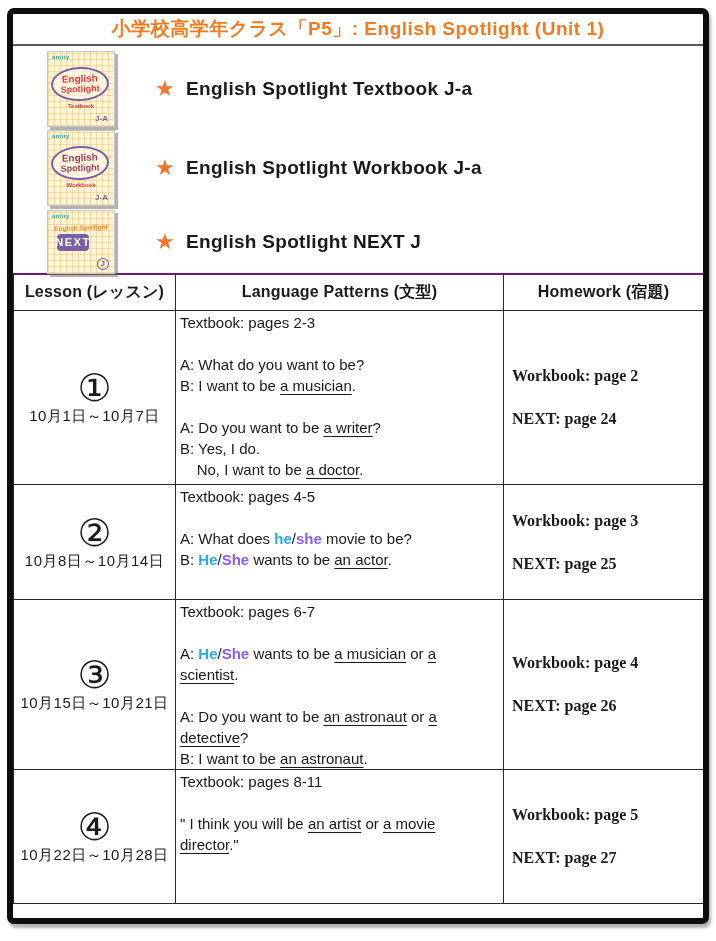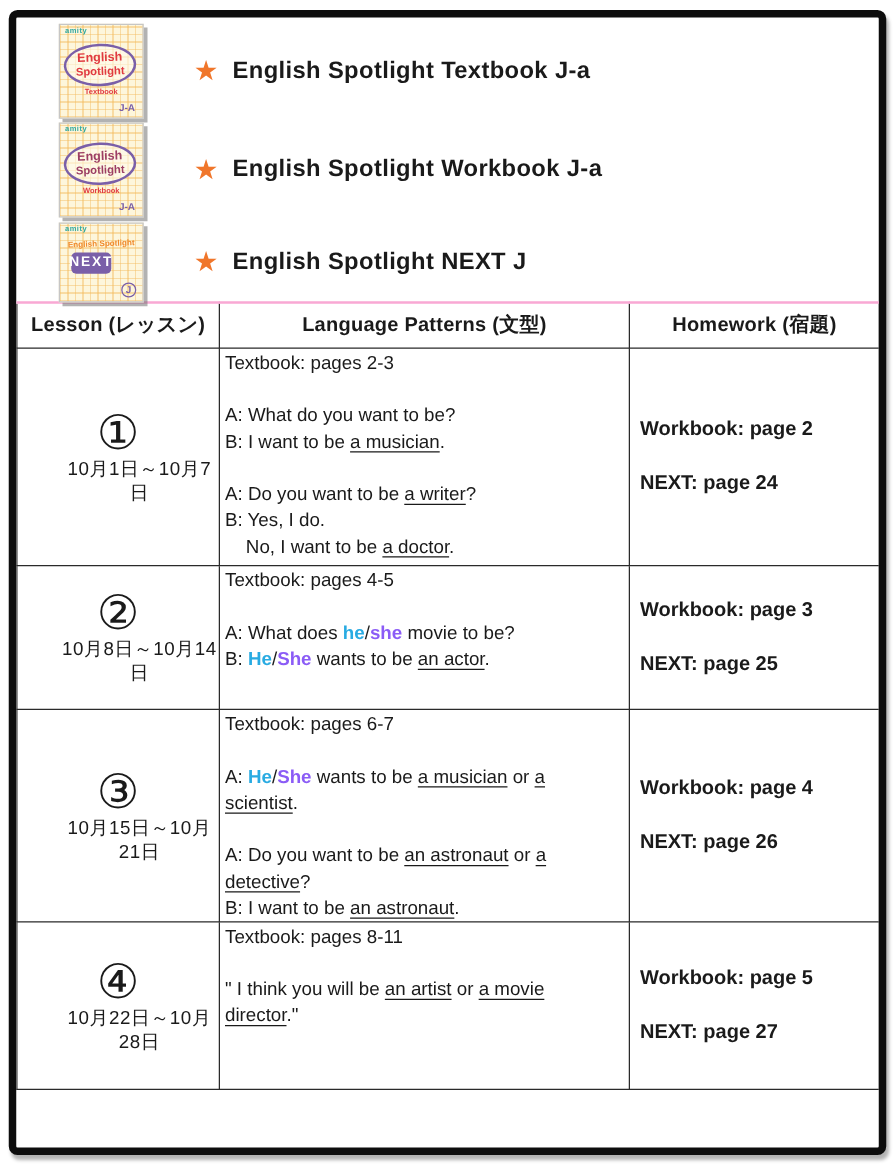--- a/index.html
+++ b/index.html
@@ -25,41 +25,42 @@
   .v2 .ov-l1,.v2 .ov-l2{color:#9C3E63;}
   .cover-sub{position:absolute;top:51px;left:0;right:0;text-align:center;font-size:6px;font-weight:bold;color:#E03A40;}
   .cover-code{position:absolute;bottom:3px;right:6px;font-size:8px;font-weight:bold;color:#7A5FA8;}
   .next-top{position:absolute;top:13px;left:0;right:0;text-align:center;font-size:6.5px;font-weight:bold;color:#F08A2C;transform:rotate(-2deg);}
   .next-badge{position:absolute;top:23px;left:9px;right:25px;height:17px;background:#7A5FA8;color:#fff;border-radius:4px;display:flex;align-items:center;justify-content:center;font-size:11px;font-weight:bold;letter-spacing:1.5px;}
   .next-code{position:absolute;bottom:3px;right:5px;font-size:8px;font-weight:bold;color:#7A5FA8;border:1px solid #7A5FA8;border-radius:50%;padding:0 3px;line-height:10px;}
   .book-label{margin-left:40px;display:flex;align-items:center;font-size:19px;font-weight:bold;letter-spacing:.3px;}
   .star{color:#F0762B;font-size:22px;margin-right:11px;line-height:1;}
 
   
-  table{width:100%;border-collapse:collapse;table-layout:fixed;border-top:2px solid #f9a8d4;}
+  table{width:100%;border-collapse:collapse;table-layout:fixed;border-top:2px solid #701a75;}
   col.c1{width:162px}col.c2{width:328px}col.c3{width:200px}
   th,td{border:1px solid #2a2a2a;}
   th{height:33px;font-size:16px;font-weight:bold;text-align:center;letter-spacing:.2px;}
   tr.r1 td{height:171px}tr.r2 td{height:112px}tr.r3 td{height:167px}tr.r4 td{height:131px}
   td.lesson{text-align:center;vertical-align:middle;}
   .lesson-num{font-size:38px;line-height:1;font-weight:normal;}
-  .lesson-dates{font-size:15px;margin-top:0;letter-spacing:.5px;padding-left:34px;}
+  .lesson-dates{font-size:15px;margin-top:0;letter-spacing:.5px;}
   td.patterns{vertical-align:top;padding:1px 20px 0 4px;font-size:15px;line-height:21px;margin-left:48px;}
   .pline .u{text-decoration:underline;text-underline-offset:3px;}
   .pline .bb{font-weight:bold;}
   .c-blue{color:#29ABE2;}
   .c-red{color:#8b5cf6;}
-  td.homework{vertical-align:middle;padding-left:8px;font-size:16px;font-weight:bold;}
+  td.homework{vertical-align:middle;padding-left:8px;font-size:16px;font-weight:bold;font-family:Liberation Serif, serif;}
   .hw-line + .hw-line{margin-top:25px;}
 </style>
 </head>
 <body>
 
 <div class="frame">
 
+  <div class="subtitle-bar">小学校高学年クラス「P5」: English Spotlight (Unit 1)</div>
 
   <div class="books">
 
     <div class="book-row r1">
       <div class="cover v1">
         <span class="brand">amity</span>
         <div class="oval">
           <div class="ov-l1">English</div>
           <div class="ov-l2">Spotlight</div>
         </div>

